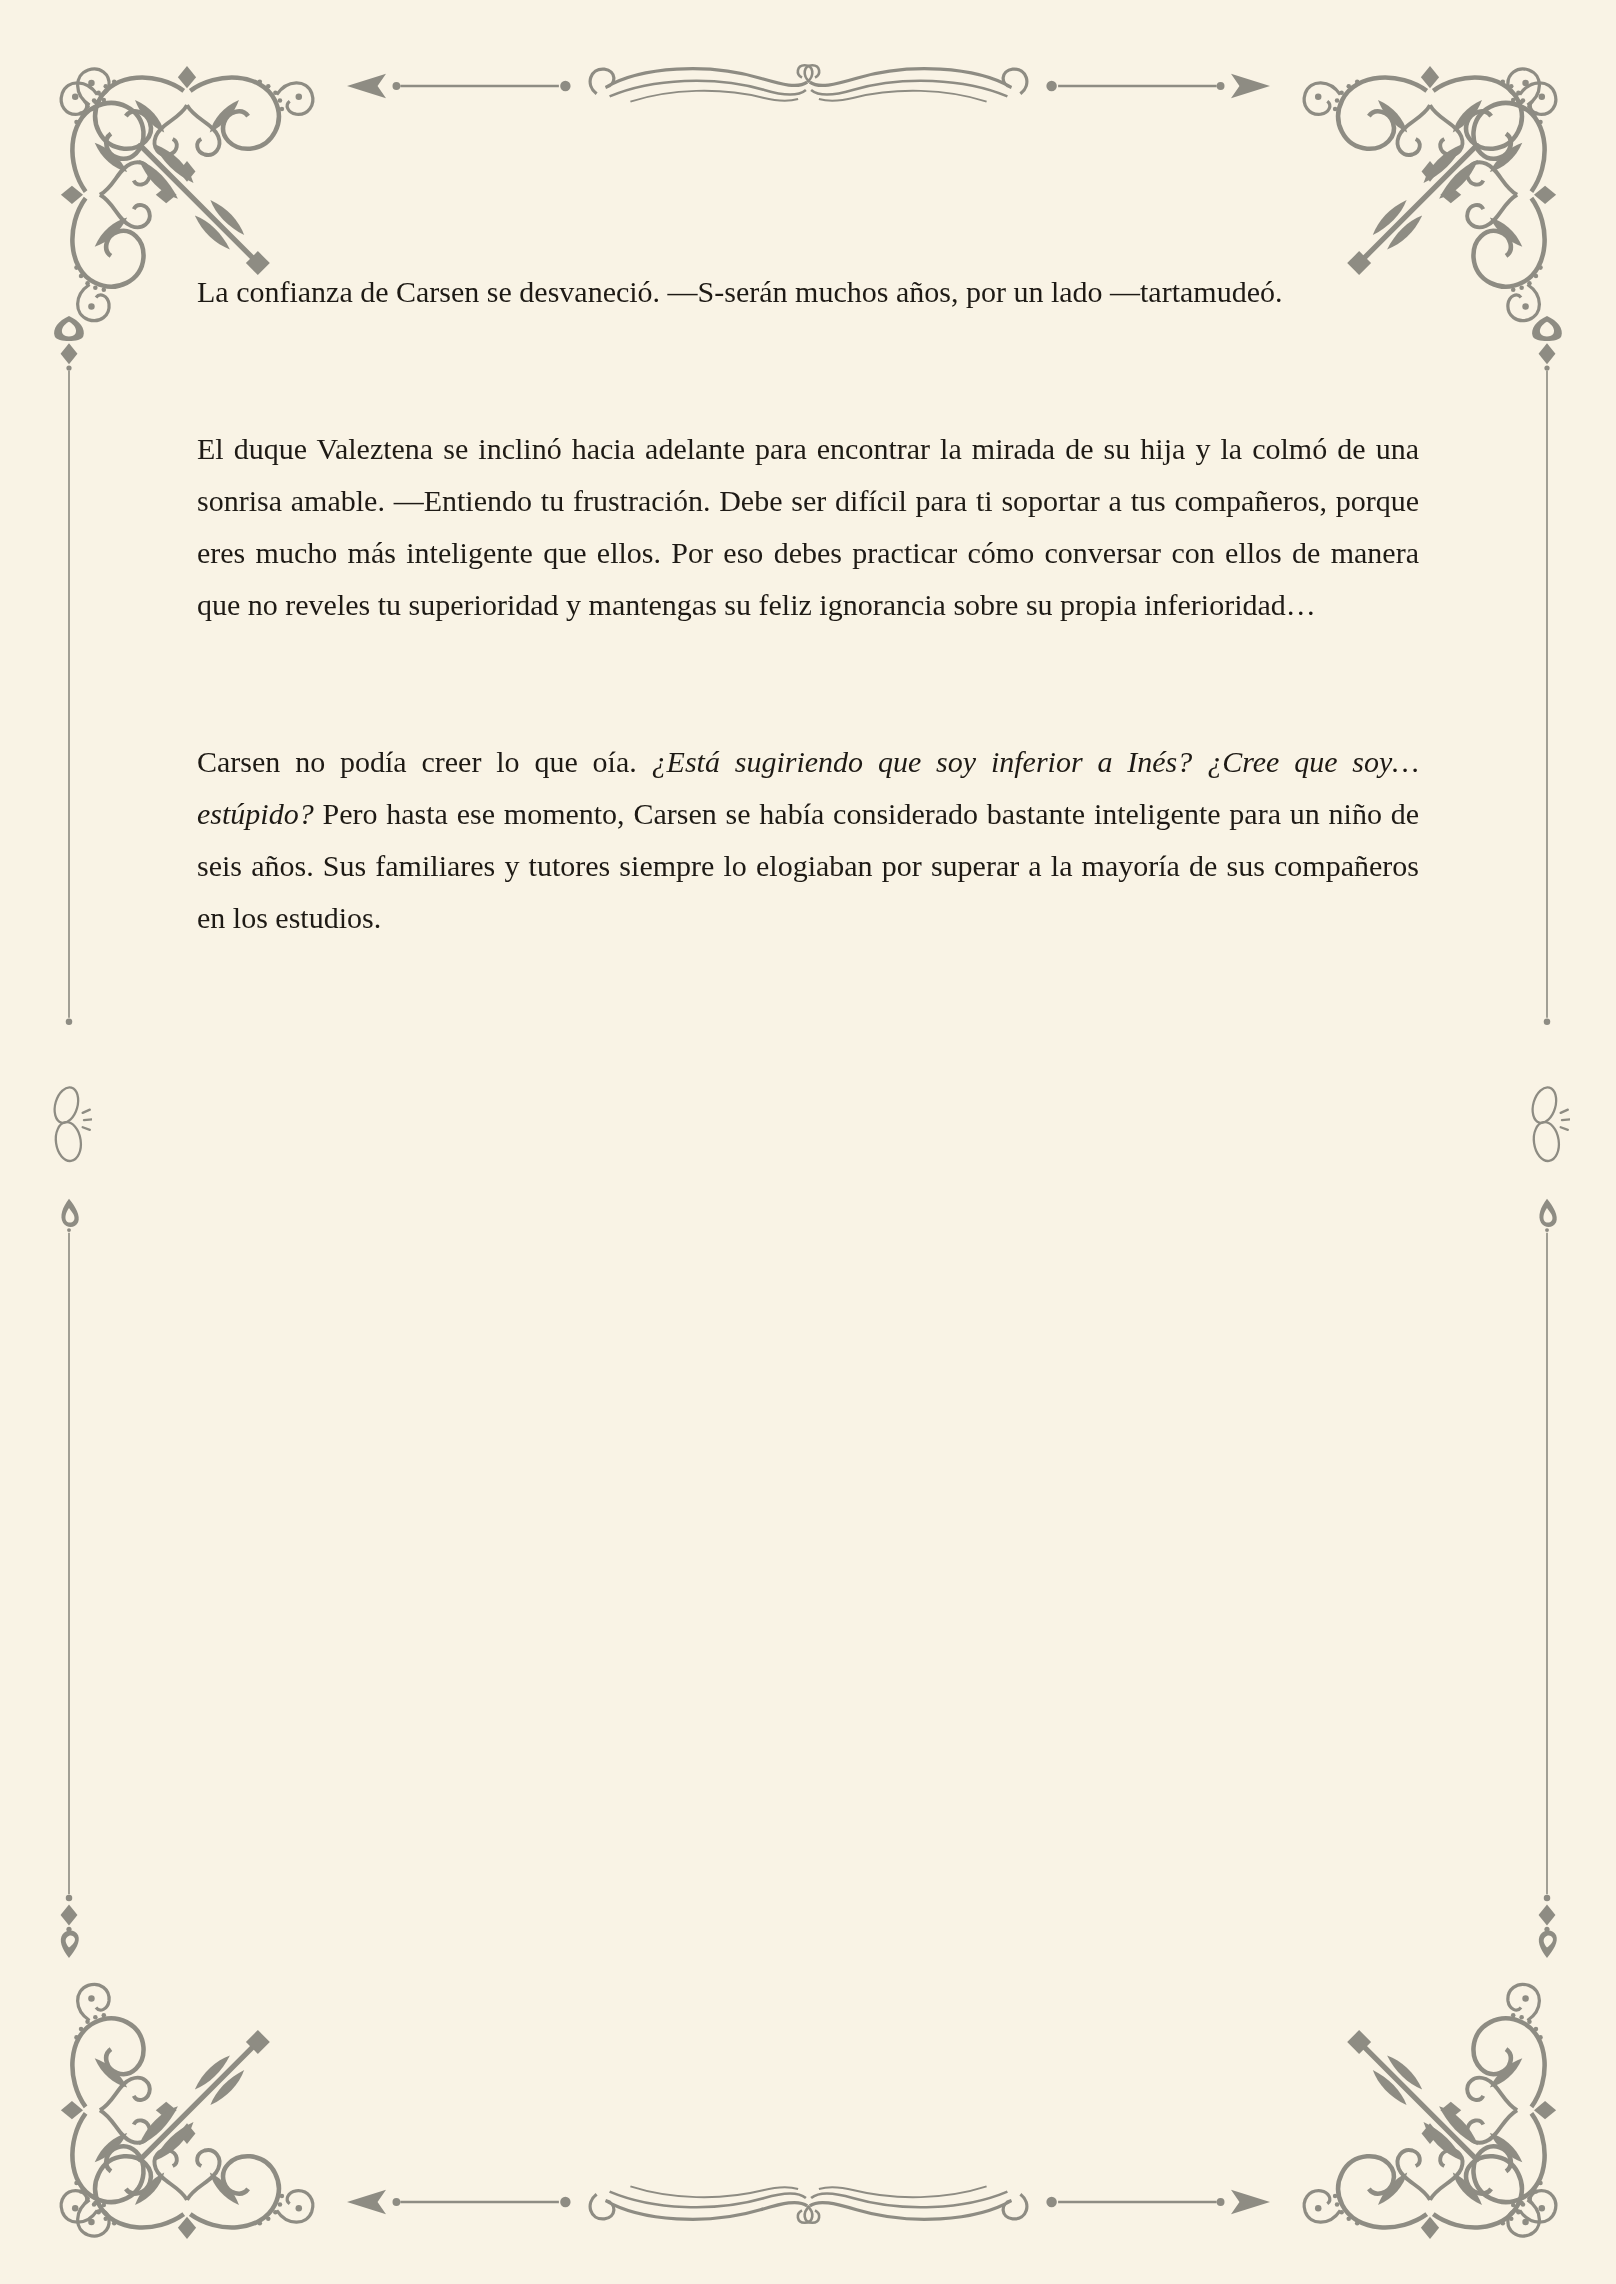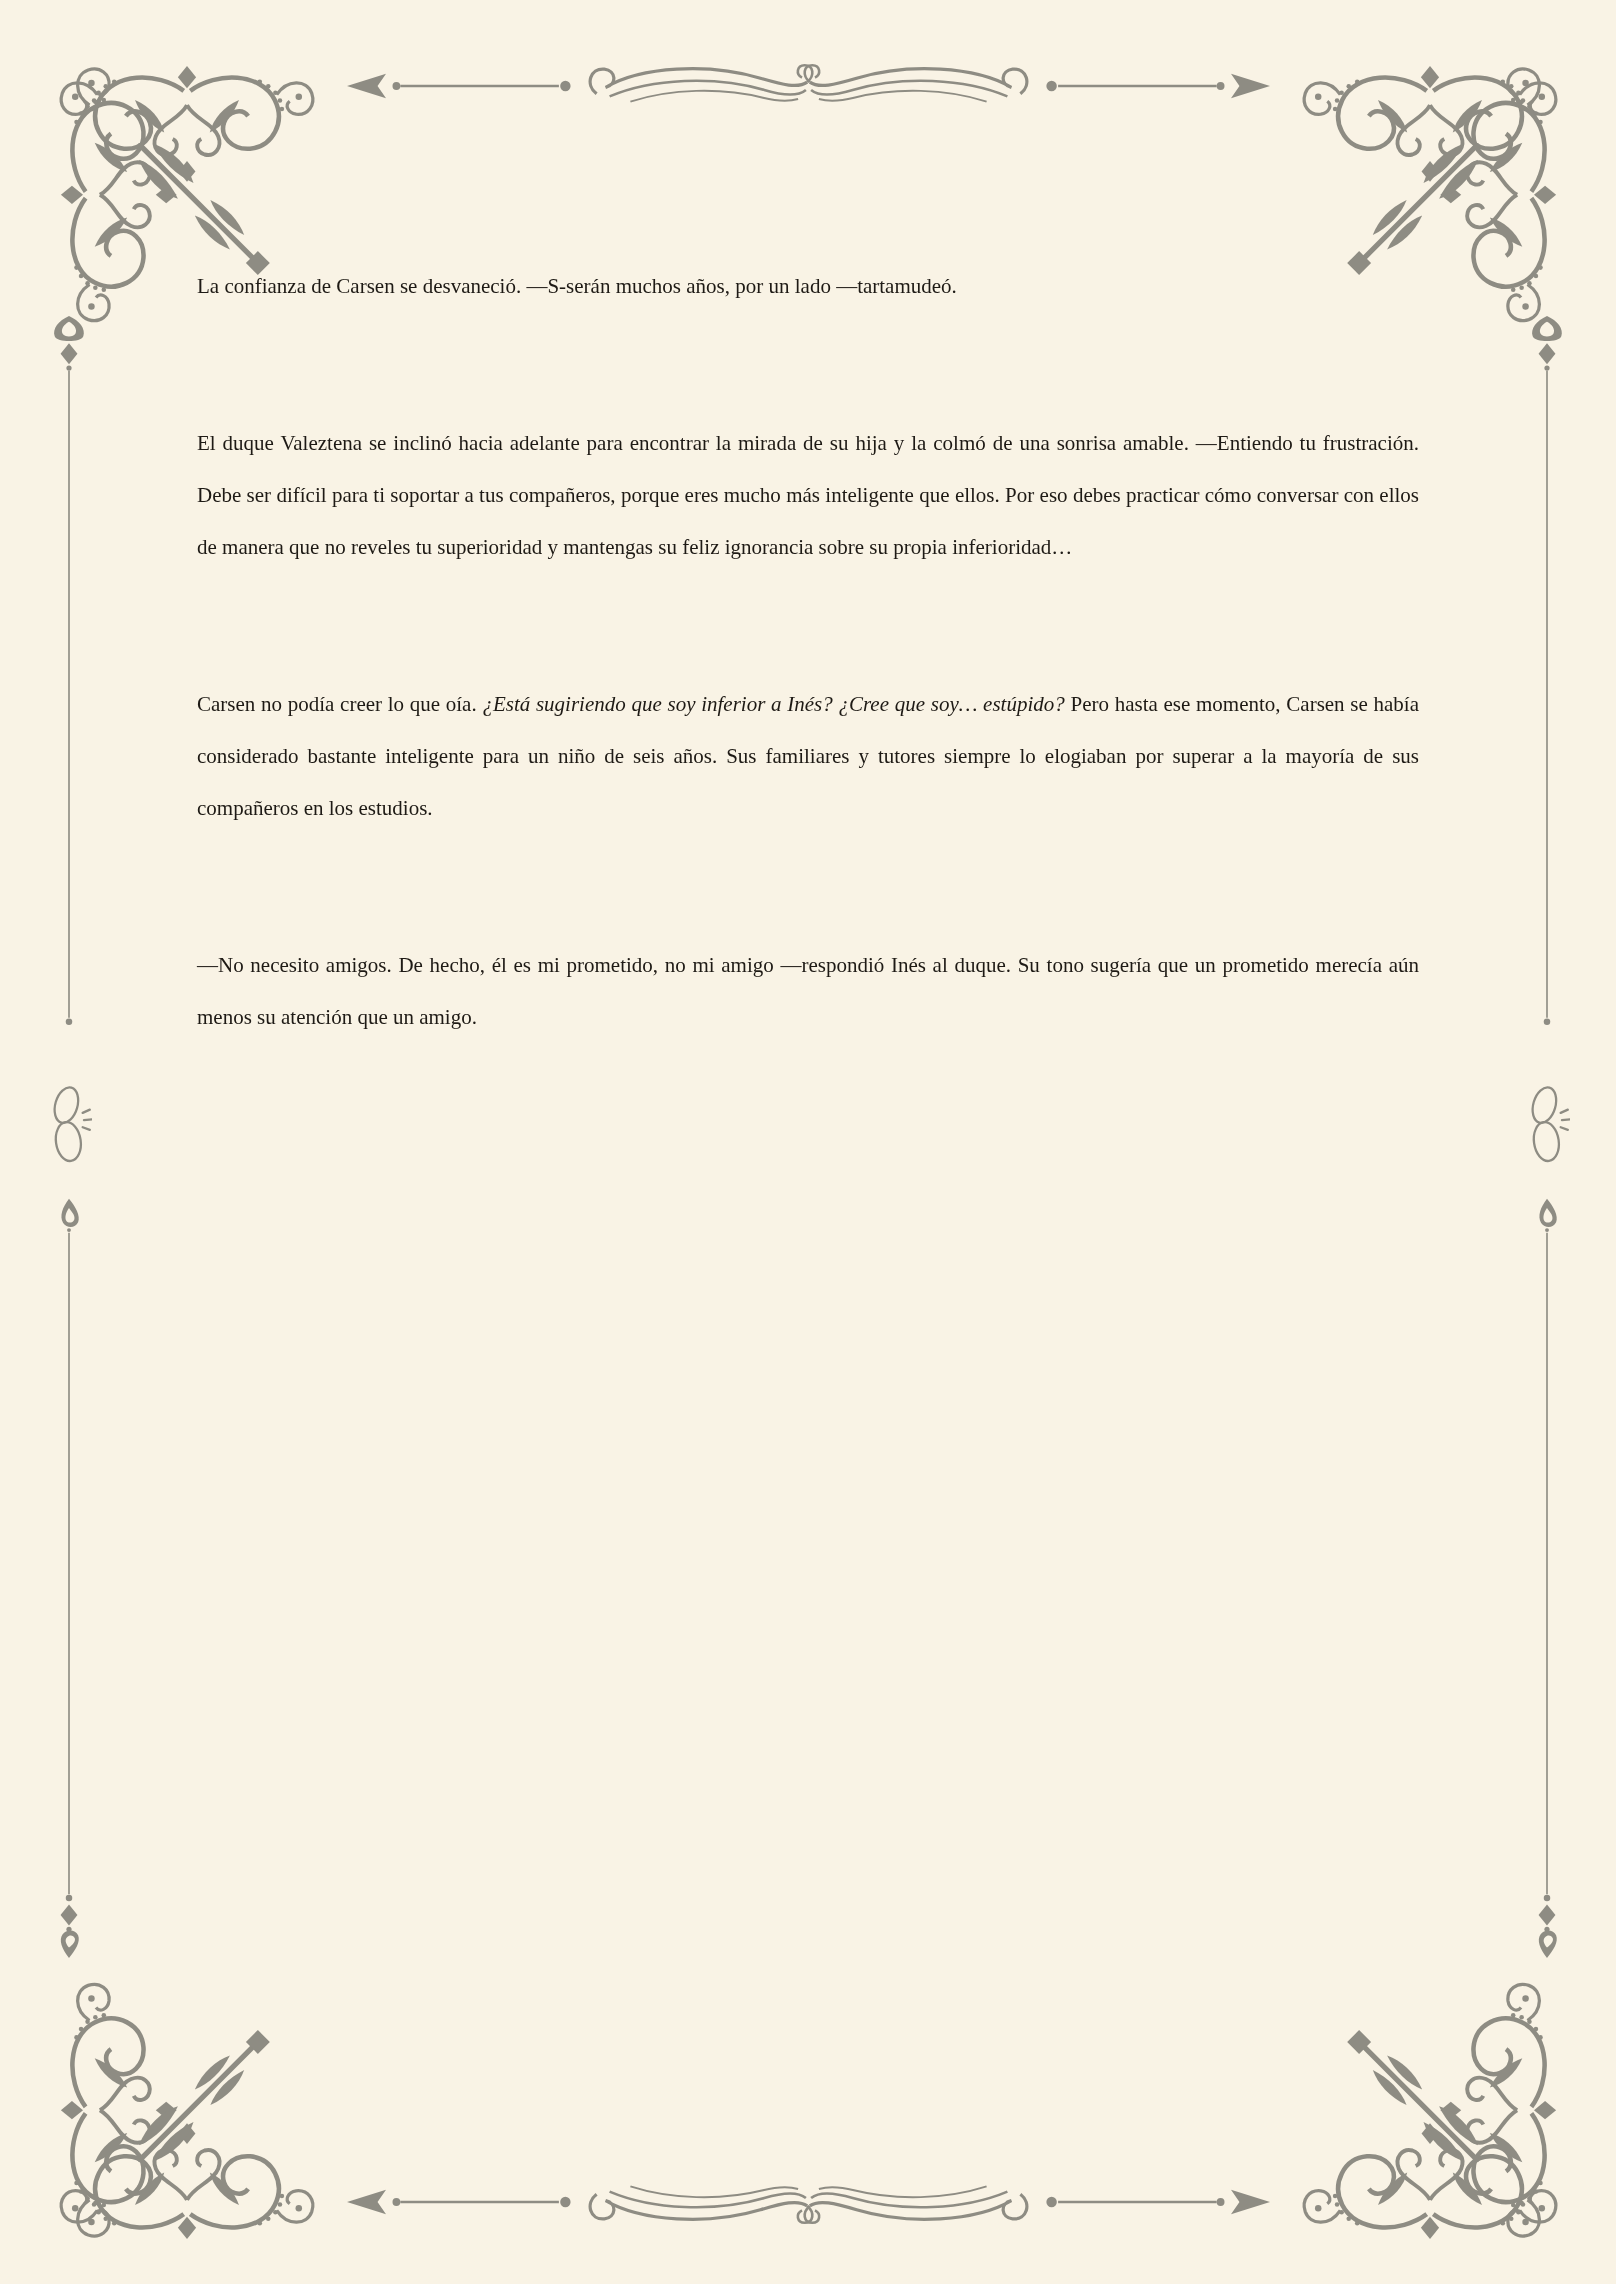--- a/index.html
+++ b/index.html
@@ -25,23 +25,23 @@
   .corner.bl{left:57px;bottom:41px;transform:scaleY(-1);}
   .corner.br{right:57px;bottom:41px;transform:scale(-1,-1);}
   .divider{left:346px;width:925px;height:52px;}
   .divider.top{top:60px;}
   .divider.bottom{top:2176px;transform:scaleY(-1);}
   .side{top:316px;width:46px;height:1642px;}
   .side.left{left:46px;}
   .side.right{left:1524px;}
   .text-block{
     position:absolute;
-    left:197px;top:260px;width:1222px;
+    left:197px;top:266px;width:1222px;
     color:var(--text);
-    font-size:21px;line-height:52px;
+    font-size:30px;line-height:52px;
     text-align:justify;
   }
   .text-block p{margin:0 0 105px 0;}
   .text-block p:nth-of-type(4){margin-bottom:158px;}
   .text-block p:nth-of-type(5){margin-bottom:73px;font-family:Liberation Serif, serif;}
   .text-block p:nth-of-type(6){margin-bottom:90px;}
   .text-block p:nth-of-type(7){margin-bottom:94px;}
   .text-block em{}
 </style>
 </head>
@@ -173,17 +173,16 @@
   <div class="ornament side right">
     <svg viewBox="0 0 70 2522">
         <use href="#border-g"></use>
       </svg>
   </div>
 
   <div class="text-block">
     <p>La confianza de Carsen se desvaneció. —S-serán muchos años, por un lado —tartamudeó.</p>
     <p>El duque Valeztena se inclinó hacia adelante para encontrar la mirada de su hija y la colmó de una sonrisa amable. —Entiendo tu frustración. Debe ser difícil para ti soportar a tus compañeros, porque eres mucho más inteligente que ellos. Por eso debes practicar cómo conversar con ellos de manera que no reveles tu superioridad y mantengas su feliz ignorancia sobre su propia inferioridad…</p>
     <p><span>Carsen no podía creer lo que oía. </span><em>¿Está sugiriendo que soy inferior a Inés? ¿Cree que soy… estúpido?</em><span> Pero hasta ese momento, Carsen se había considerado bastante inteligente para un niño de seis años. Sus familiares y tutores siempre lo elogiaban por superar a la mayoría de sus compañeros en los estudios.</span></p>
-    <p>—No necesito amigos. De hecho, él es mi prometido, no mi amigo —respondió Inés al duque. Su tono sugería que un prometido merecía aún menos su atención que un amigo.</p>
   </div>
 
 </div>
 
 
 </body></html>

